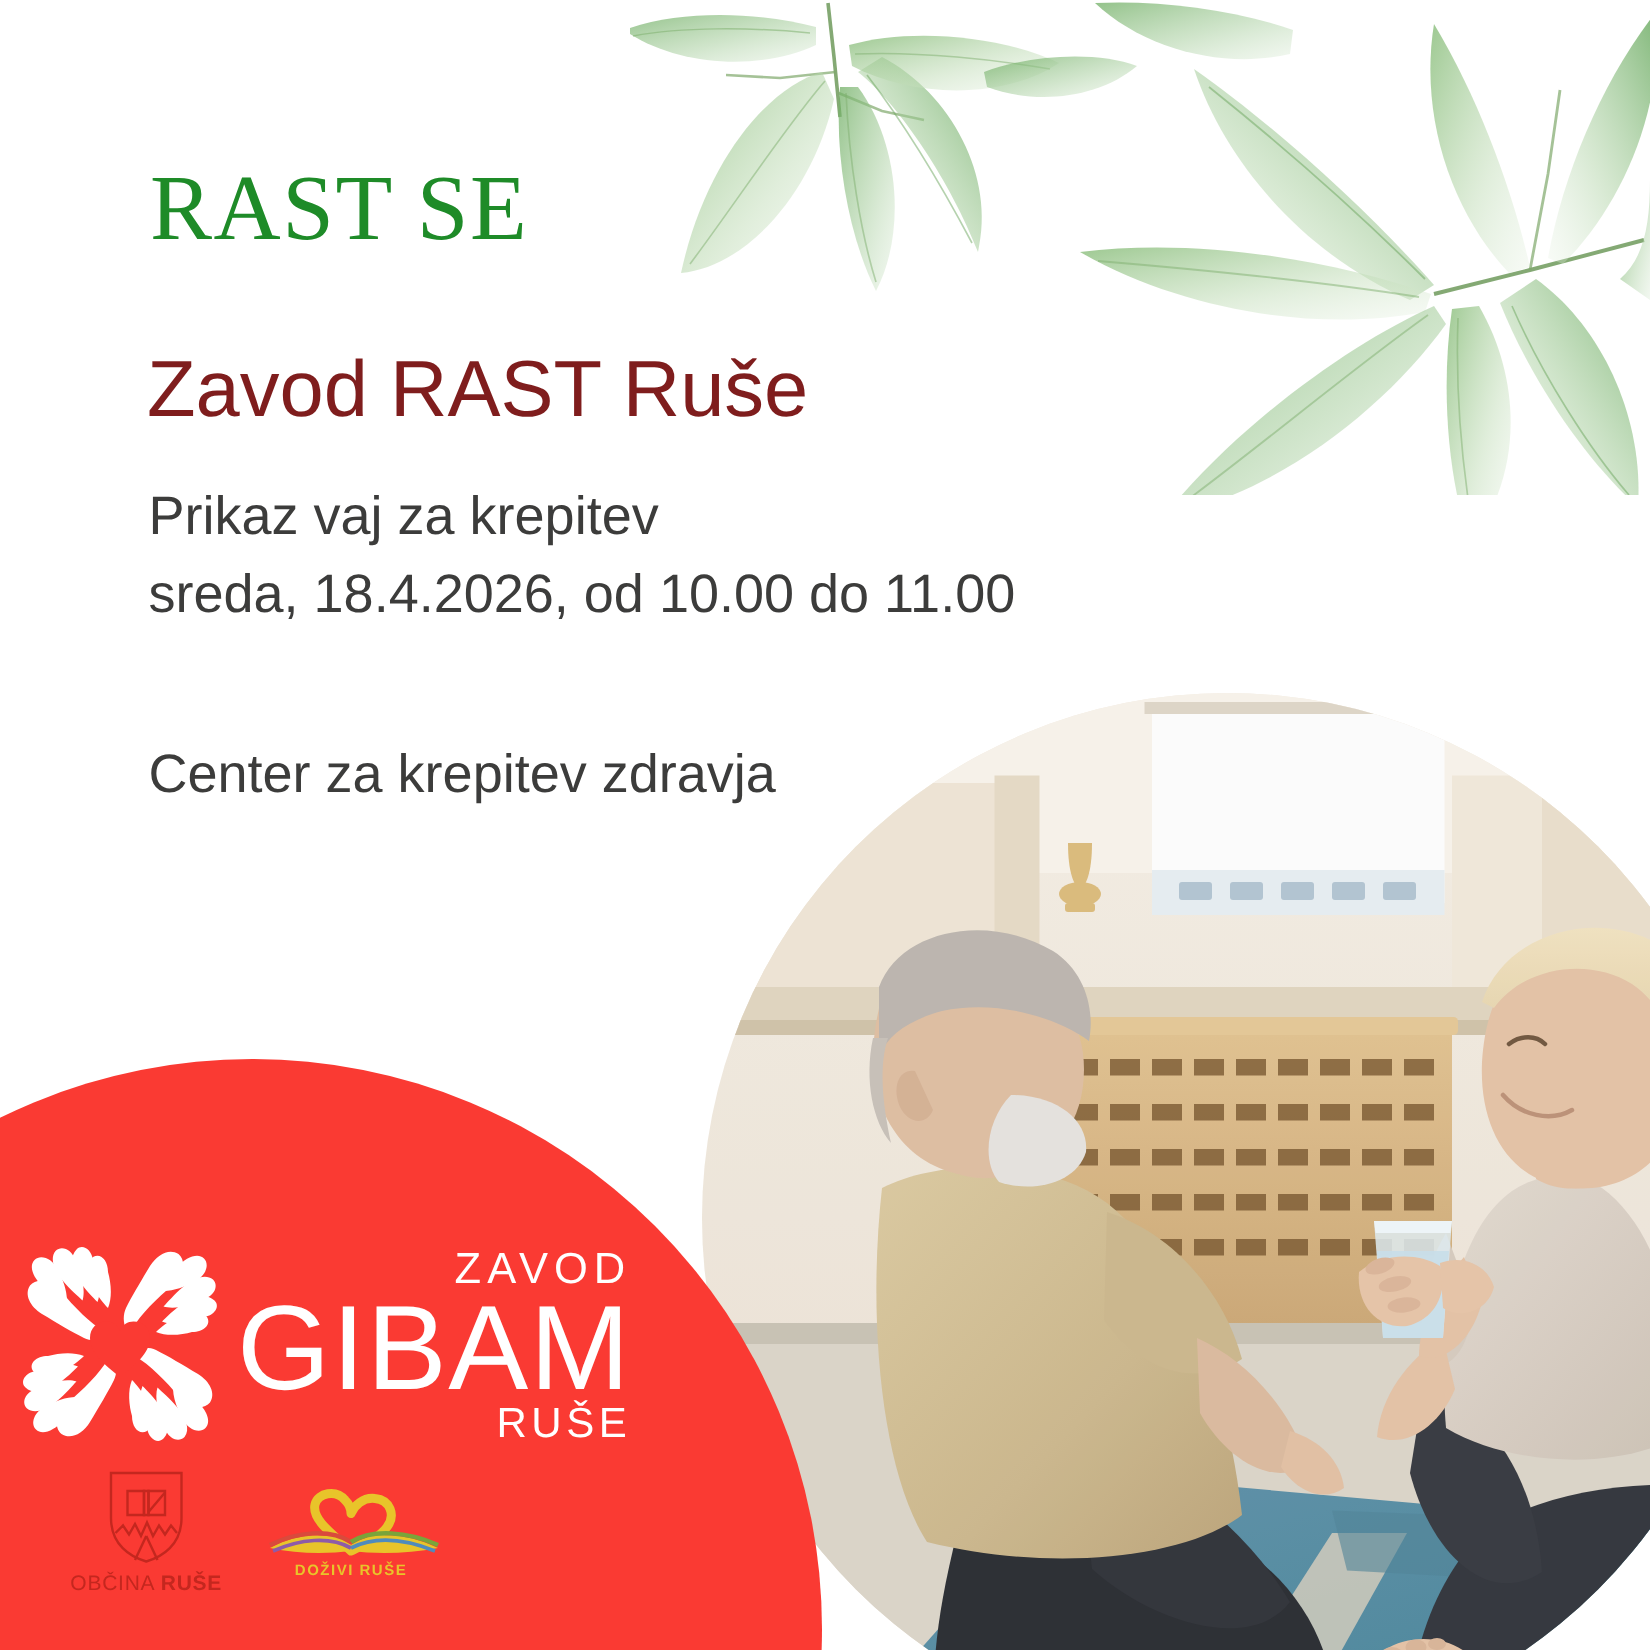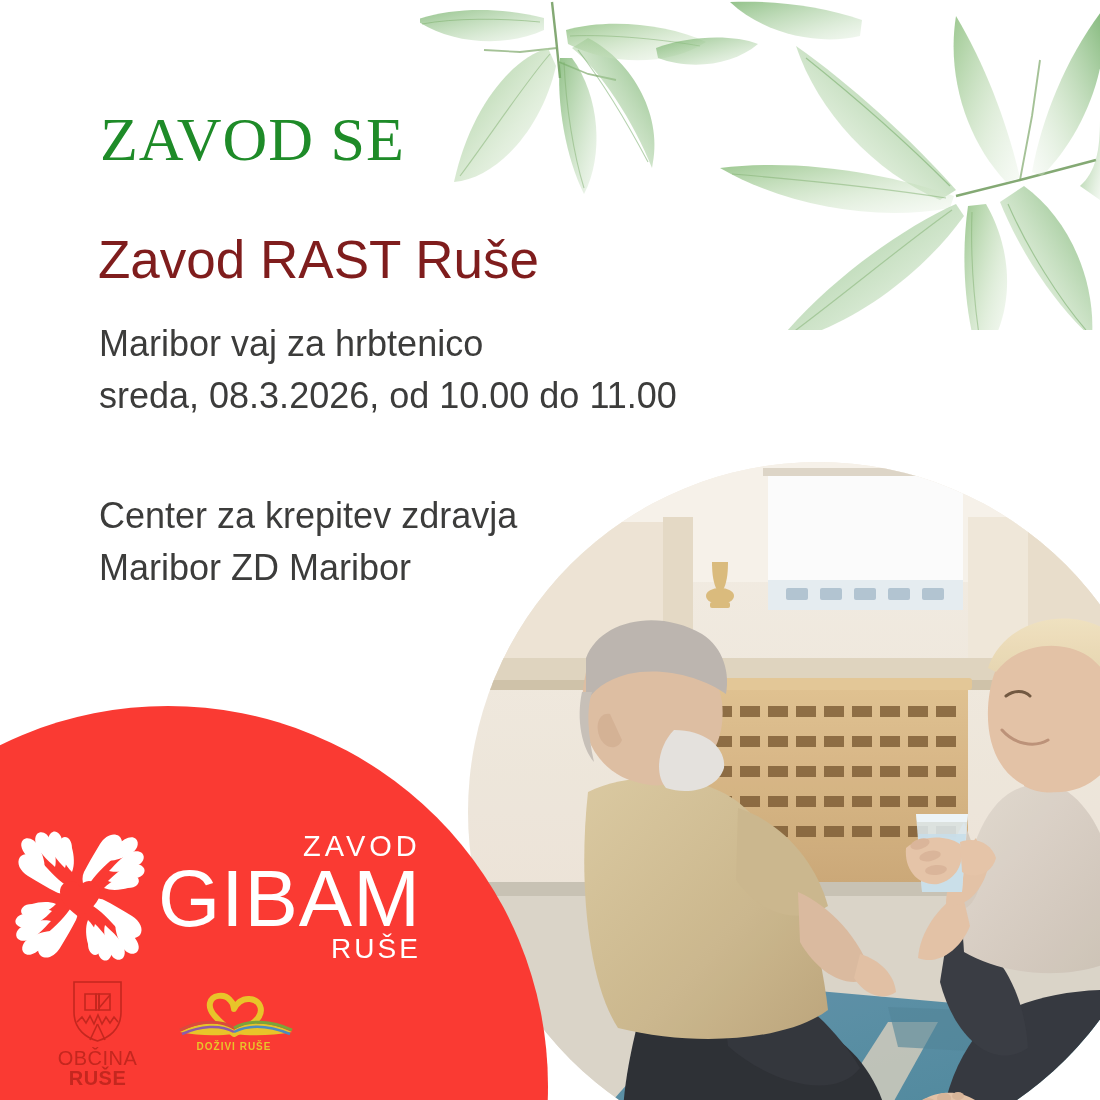--- a/index.html
+++ b/index.html
@@ -64,21 +64,21 @@
   .rast-main{font-size:80px;letter-spacing:1px;font-weight:400;margin-top:-2px;}
   .rast-ruse{font-size:28px;letter-spacing:3px;font-weight:400;padding-left:4px;margin-top:-4px;}
 
   
   .partners{position:absolute;left:18px;top:978px;width:300px;height:100px;}
   .partner{position:absolute;}
   .p-obcina{left:12px;top:0;width:135px;}
   .p-dozivi{left:154px;top:12px;width:140px;}
   .partner svg{display:block;}
   .obcina-label{
-    margin-top:4px;text-align:center;font-size:20px;color:#c4271f;
+    margin-top:4px;text-align:center;font-size:14px;color:#c4271f;
     letter-spacing:.5px;line-height:1;
   }
   .obcina-label b{font-weight:700;}
 </style>
 </head>
 <body>
 
 <div id="poster">
 
   <div class="leaves">
@@ -144,32 +144,31 @@
         <path d="M588 204 C608 250 640 300 666 330" stroke="#6ca55e" stroke-width="1.1" fill="none" opacity=".5"></path>
 
         <path d="M600 178 C588 126 566 66 536 16 C526 78 548 142 586 182 Z" fill="url(#lf2)"></path>
         <path d="M612 172 C622 116 648 54 684 8 C690 74 660 138 622 176 Z" fill="url(#lf3)"></path>
         <path d="M442 20 C402 6 352 0 310 2 C344 34 398 46 440 36 Z" fill="url(#lf1)"></path>
         <path d="M660 186 C676 172 680 150 680 120 L680 200 Z" fill="url(#lf1)"></path>
       </g>
     </svg>
   </div>
 
-  <div class="headline">ZAVOD SE</div>
+  <div class="headline">RAST SE</div>
 
   <div class="org-title">Zavod RAST Ruše</div>
 
   <div class="subline">
-    <div>Maribor vaj za hrbtenico</div>
-    <div>sreda, 08.3.2026, od 10.00 do 11.00</div>
+    <div>Prikaz vaj za krepitev</div>
+    <div>sreda, 18.4.2026, od 10.00 do 11.00</div>
   </div>
 
   <div class="venue">
     <div>Center za krepitev zdravja</div>
-    <div>Maribor ZD Maribor</div>
   </div>
 
   <div class="photo-circle">
     <svg viewBox="0 0 700 700" xmlns="http://www.w3.org/2000/svg">
       <defs>
         <linearGradient id="wallG" x1="0" y1="0" x2="0" y2="1">
           <stop offset="0%" stop-color="#f3ece3"></stop>
           <stop offset="100%" stop-color="#e6dccd"></stop>
         </linearGradient>
         <linearGradient id="woodG" x1="0" y1="0" x2="0" y2="1">

